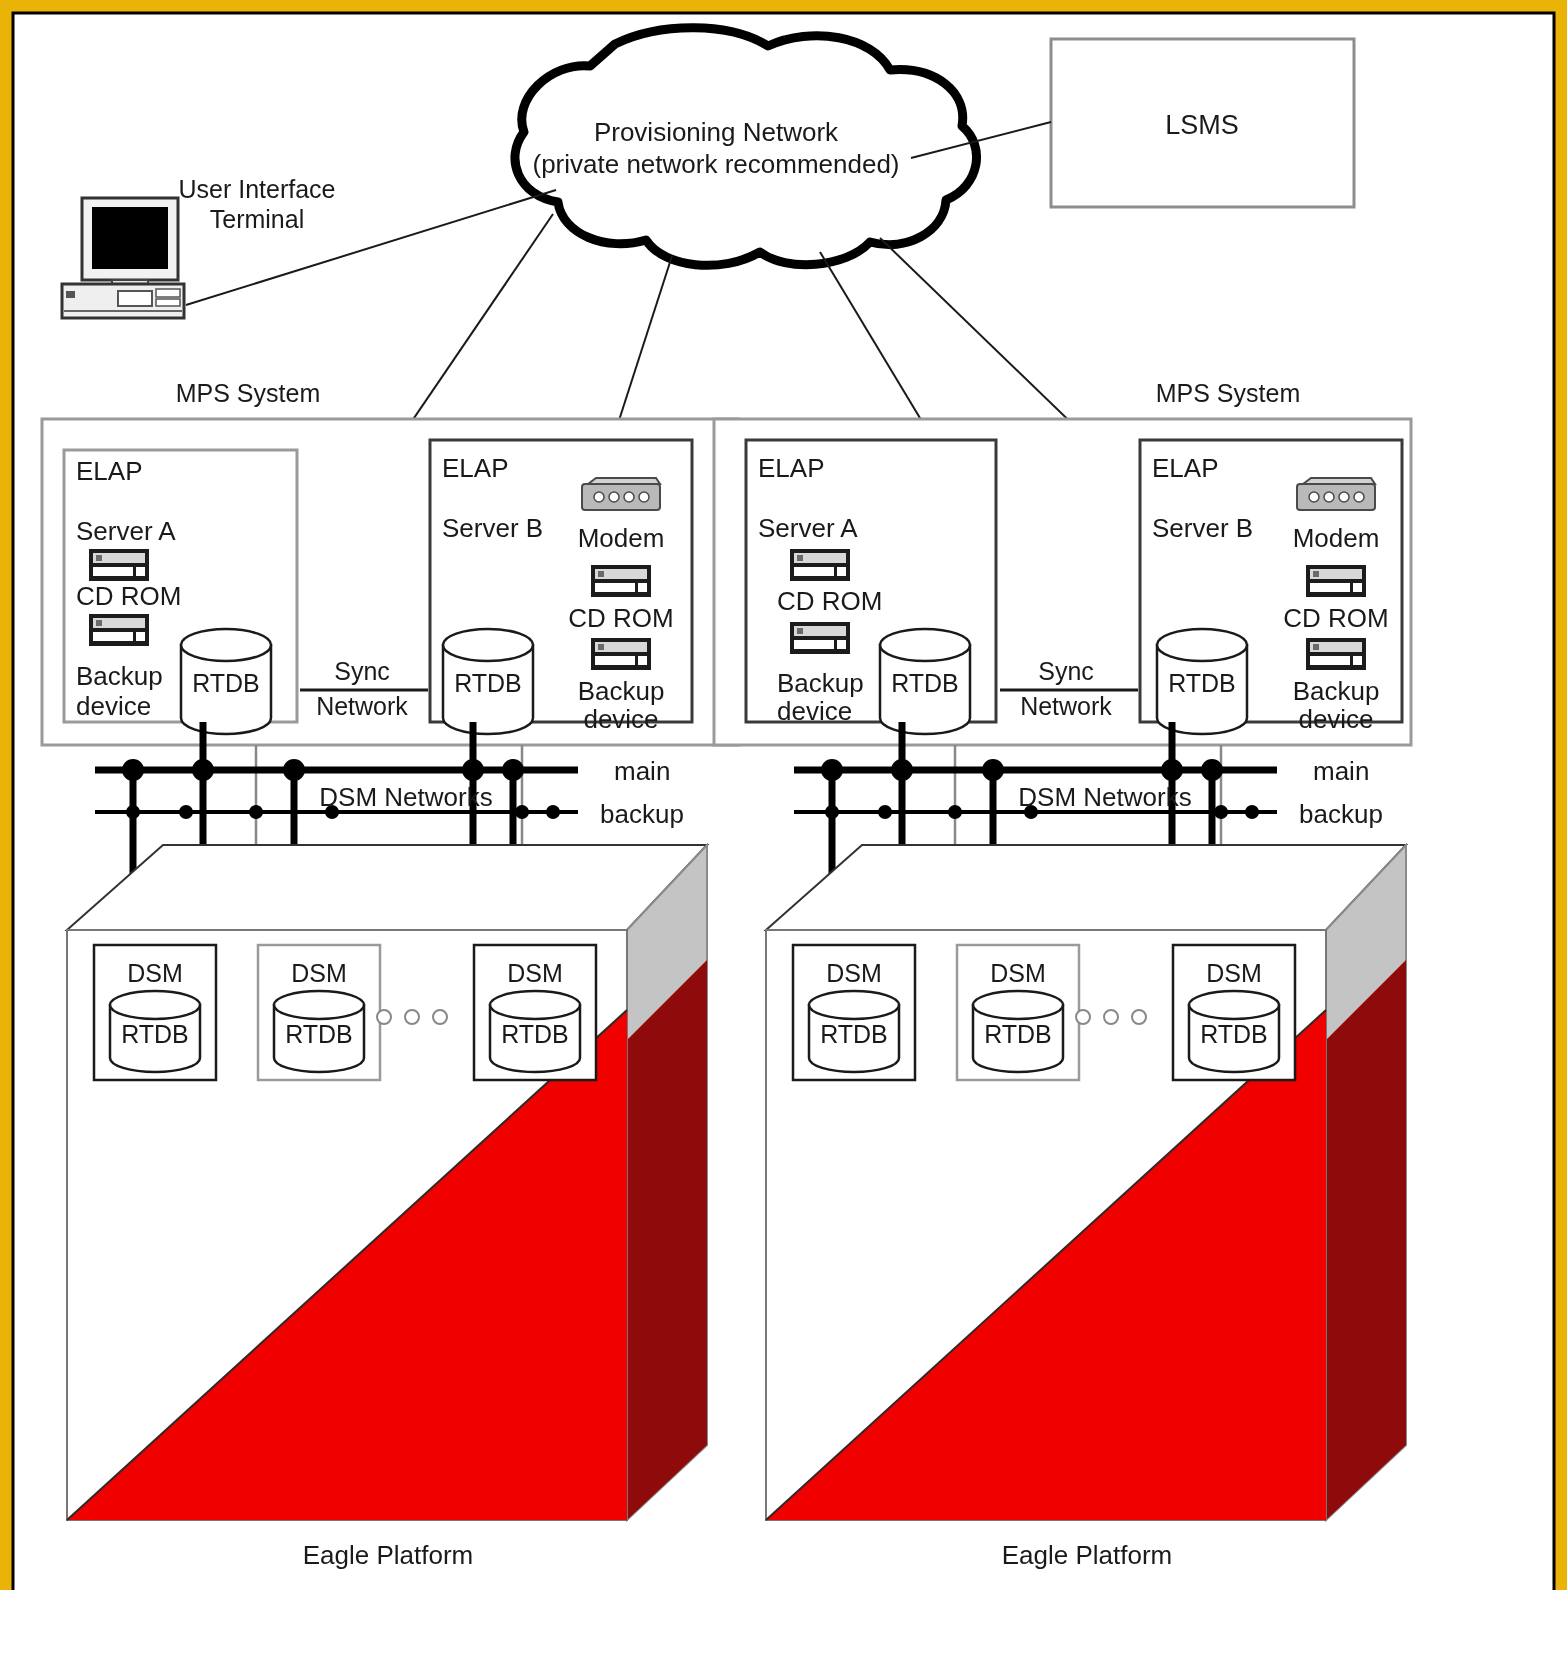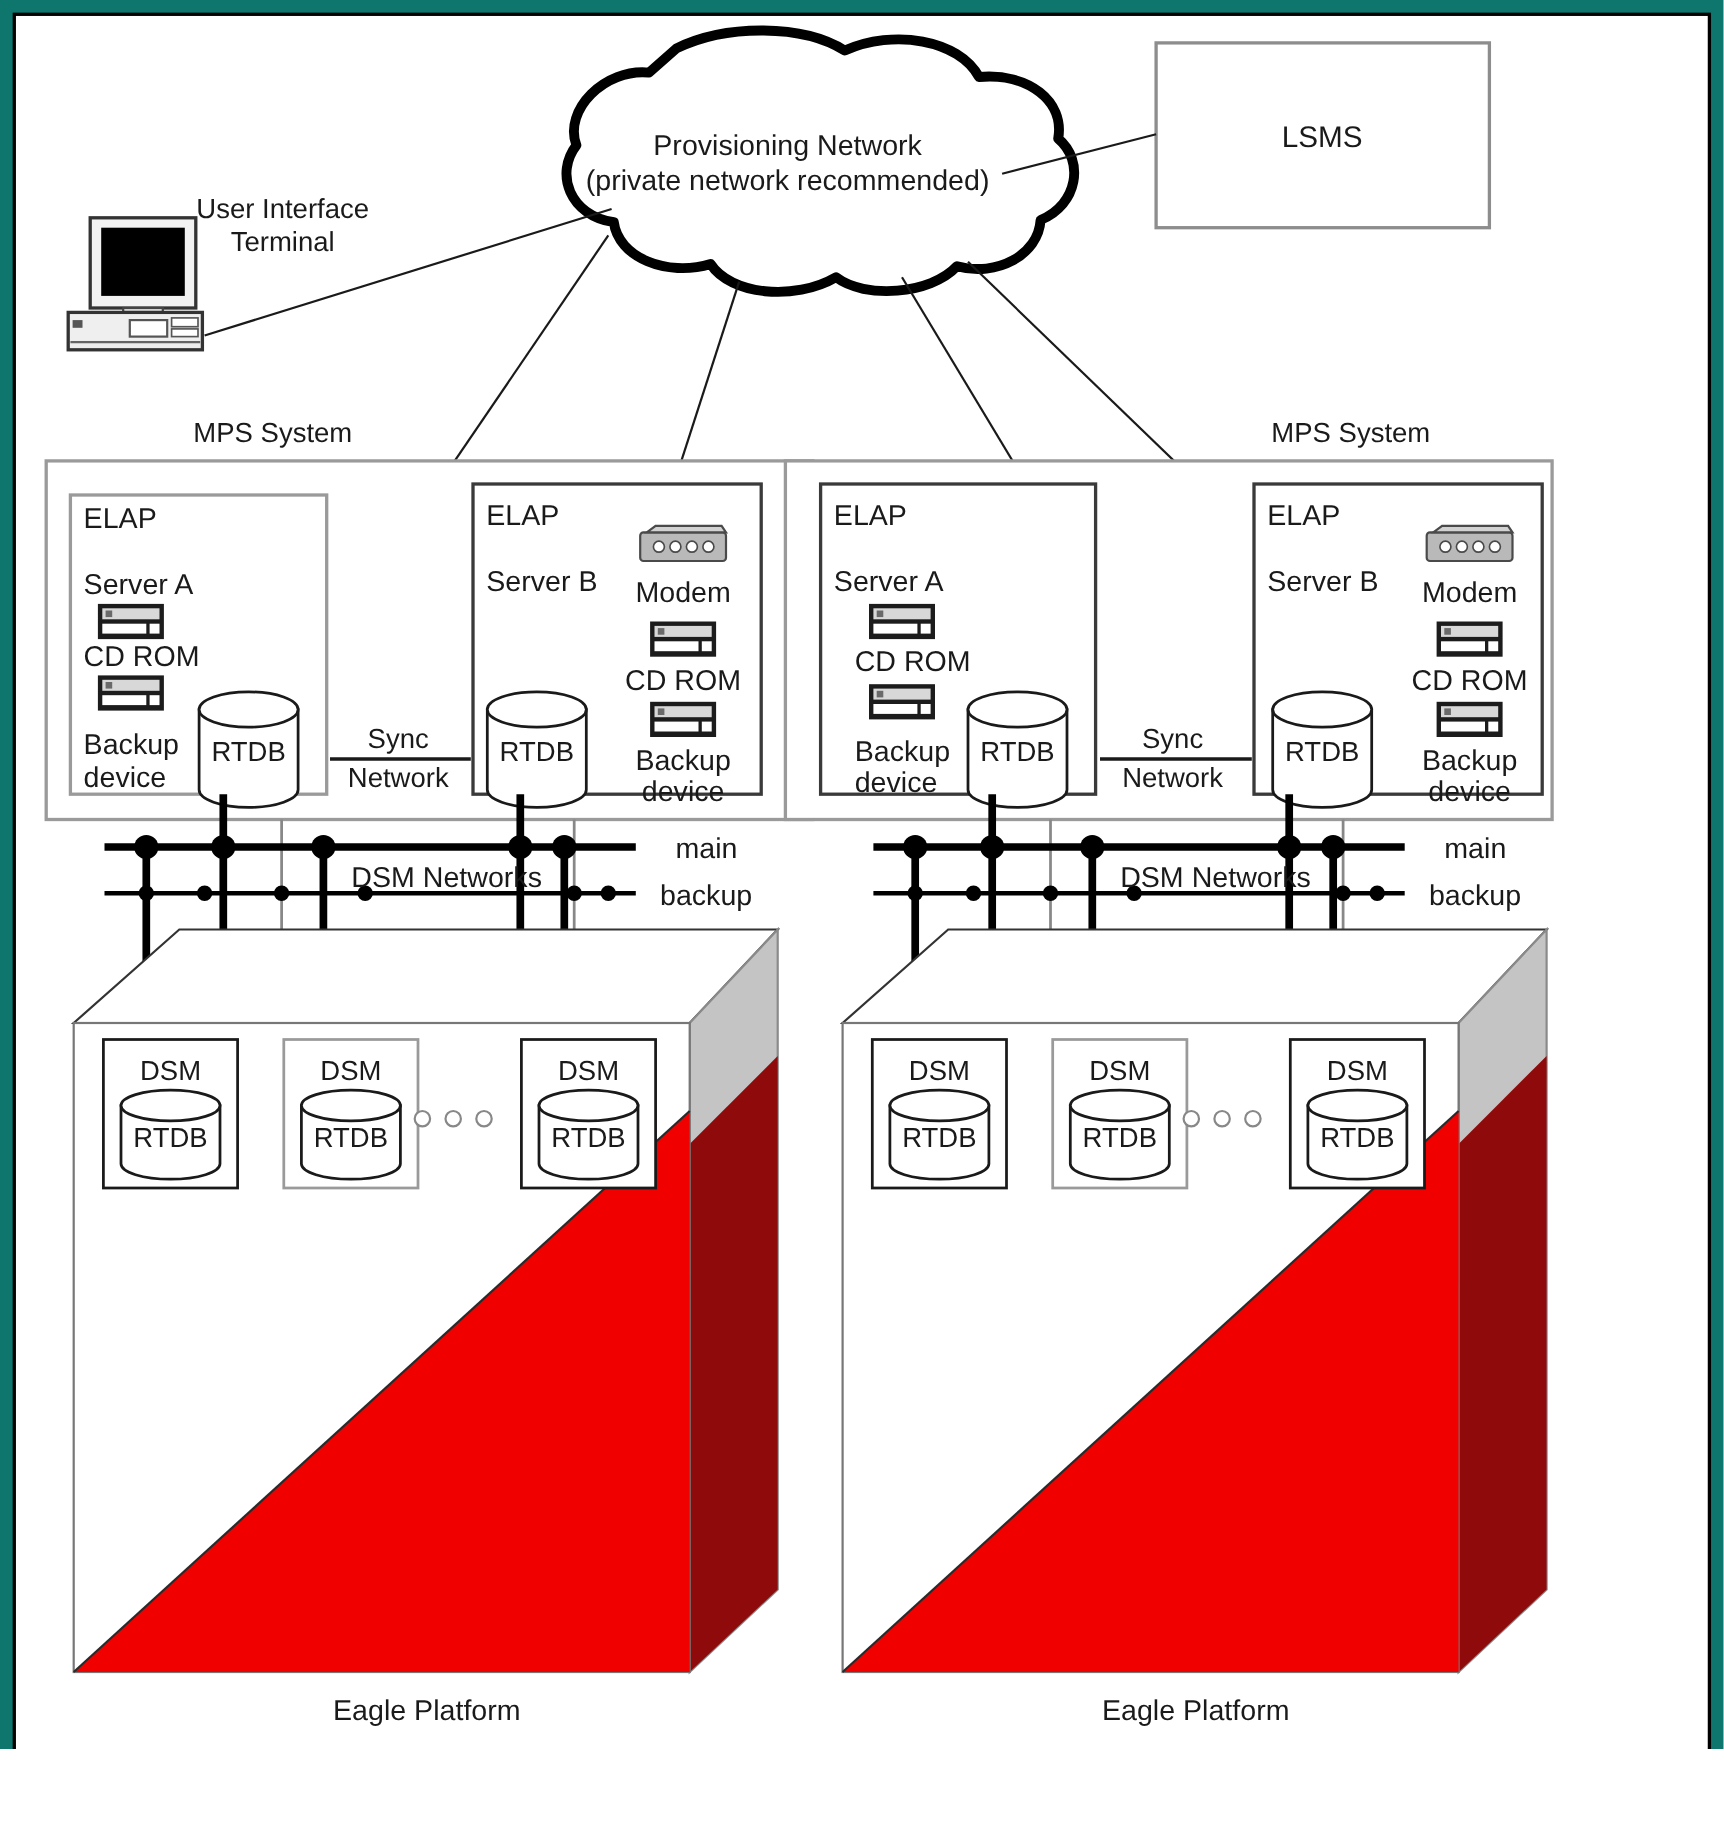--- a/index.html
+++ b/index.html
@@ -1,17 +1,17 @@
 <!DOCTYPE html>
 <html><head>
 <meta charset="utf-8">
 <style>
   html,body{margin:0;padding:0;background:#fff;}
   body{font-family:"Liberation Sans",sans-serif;}
-  #stage{position:relative;width:1567px;height:1590px;background:#0f766e;overflow:hidden;}
+  #stage{position:relative;width:1567px;height:1590px;background:#eab308;overflow:hidden;}
   svg{display:block;}
   .t{font-family:"Liberation Sans",sans-serif;fill:#1a1a1a;}
 </style>
 </head>
 <body>
 
 <div id="stage">
 <svg width="1567" height="1678" viewBox="0 0 1567 1678" xmlns="http://www.w3.org/2000/svg">
 
   <rect x="13" y="13" width="1541" height="1652" fill="#ffffff" stroke="#000000" stroke-width="3"></rect>

